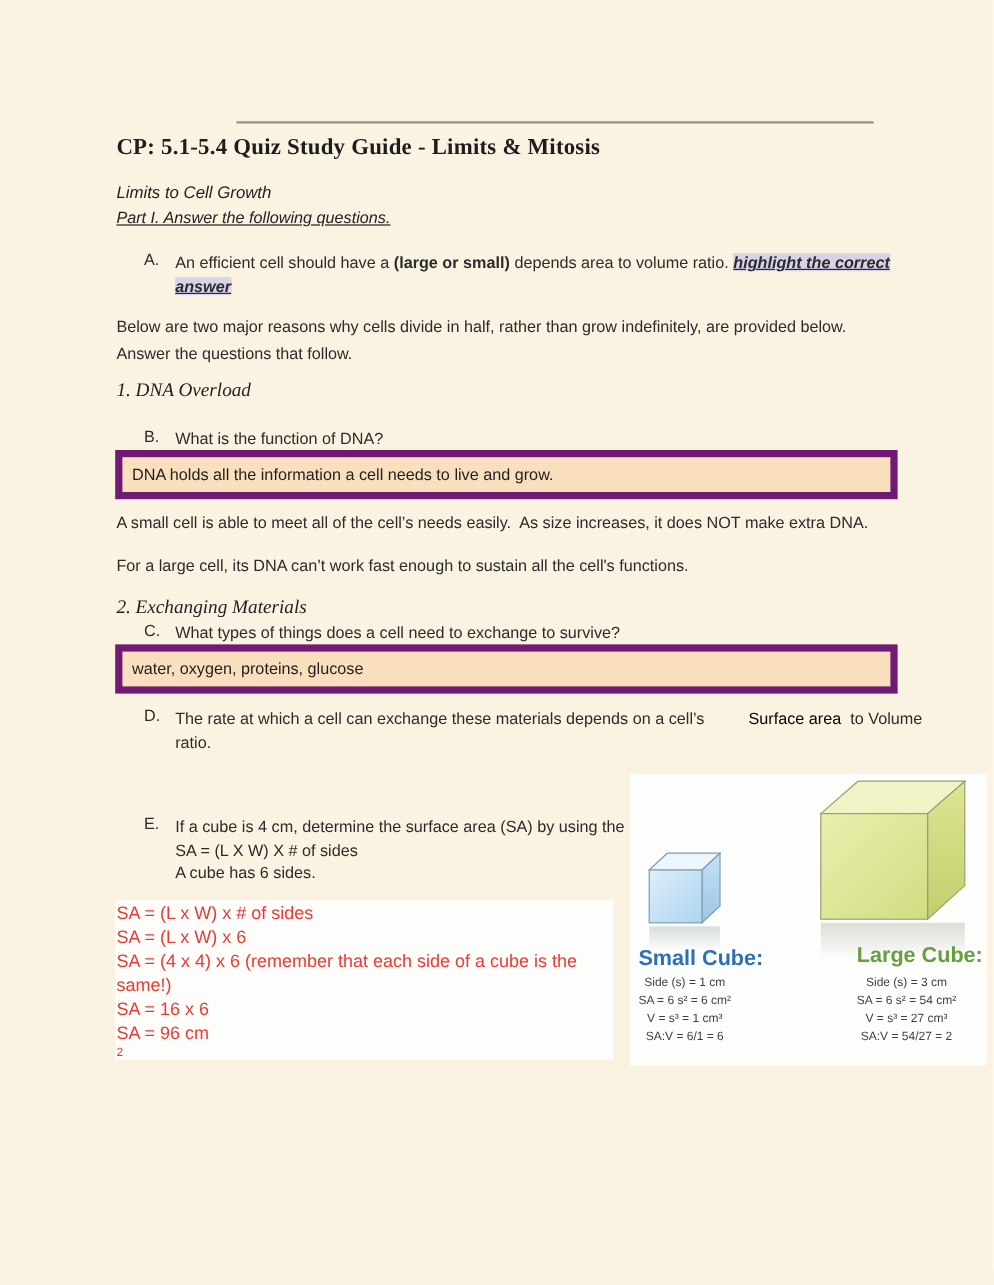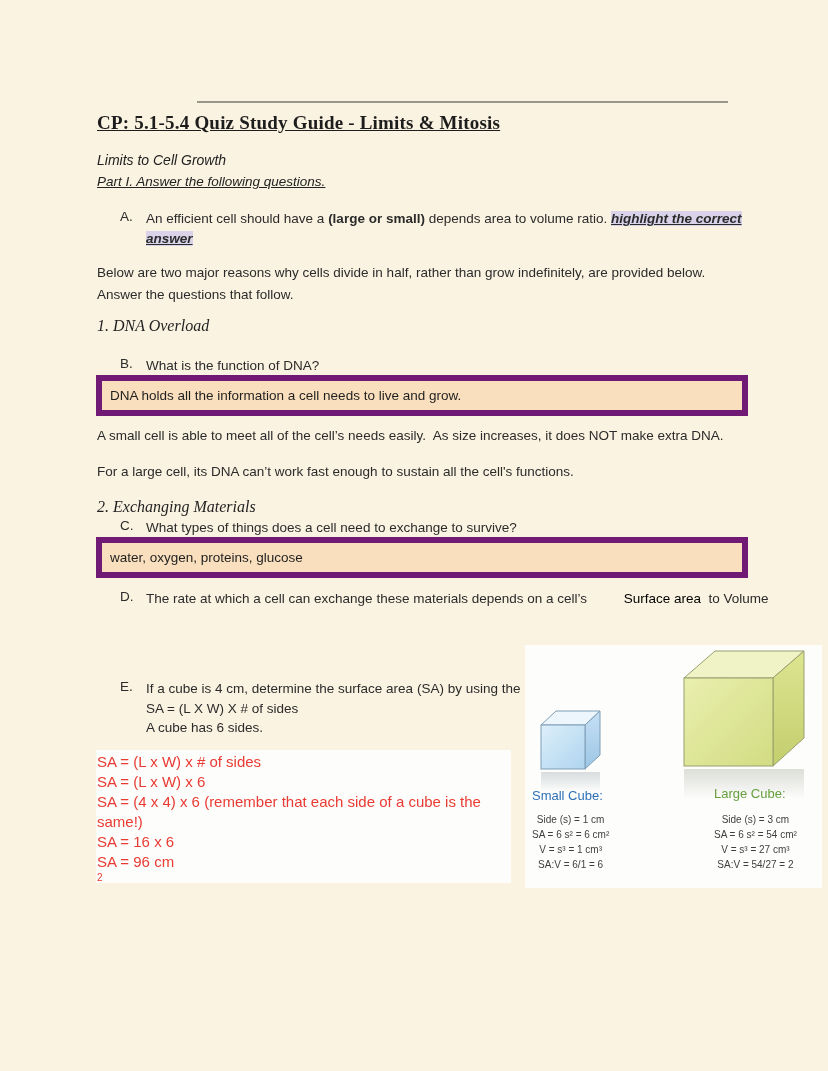--- a/index.html
+++ b/index.html
@@ -11,21 +11,20 @@
     color: #2b2b2b;
     overflow: hidden;
   }
   .abs { position: absolute; }
   .line { white-space: pre; }
   .top-rule { height: 2px; background: #97978b; }
   .title {
     font-family: "Liberation Serif", serif;
     font-weight: bold; font-size: 19px; color: #1d1d1d;
     letter-spacing: 0.2px;
-    text-decoration: underline;
   }
   .subtitle { font-size: 14px; font-style: italic; color: #222; }
   .part-heading { font-size: 13.5px; font-style: italic; text-decoration: underline; color: #222; }
   .body-text { font-size: 13.5px; color: #2b2b2b; }
   .item { display: flex; }
   .item .qlabel { width: 26px; flex: 0 0 26px; font-size: 13.5px; }
   .item .qtext { font-size: 13.5px; line-height: 19.5px; }
   .bold { font-weight: bold; margin-top: 30px; }
   .hl {
     background: #d9d2e9;
@@ -40,21 +39,21 @@
     left: 96px; width: 632px; height: 29px;
     background: #f9dfbd;
     border: 6px solid #701a75;
     display: flex; align-items: center;
     padding-left: 8px; font-size: 13.5px; color: #1f1f1f;
   }
   .red { color: #000000; margin-left: 33px; }
   .white-panel { background: #fdfdfc; }
   .red-block { font-size: 15px; line-height: 20px; color: #e93b33; width: 412px; }
   .red-block .sup-line { font-size: 10px; line-height: 12px; }
-  .cube-label { font-size: 13px; font-weight: normal; }
+  .cube-label { font-size: 18px; font-weight: bold; }
   .cube-stats { font-size: 10px; line-height: 15px; color: #3f3f3f; text-align: center; }
   .lbl-small { color: #2e6fb7; }
   .lbl-large { color: #669f3d; }
 </style>
 </head>
 <body>
 
 <div class="page">
 
   <div class="abs top-rule" style="left:197px; top:101px; width:531px;"></div>
@@ -98,20 +97,21 @@
   </div>
 
   <div class="abs answer-box" style="top:537px;">
     <span>water, oxygen, proteins, glucose</span>
   </div>
 
   <div class="abs item" style="left:120px; top:589px;">
     <span class="qlabel">D.</span>
     <div class="qtext">
       <div class="line"><span>The rate at which a cell can exchange these materials depends on a cell’s </span><span class="red">Surface area</span><span>  to Volume</span></div>
+      <div class="line">ratio.</div>
     </div>
   </div>
 
   <div class="abs item" style="left:120px; top:679px;">
     <span class="qlabel">E.</span>
     <div class="qtext">
       <div class="line">If a cube is 4 cm, determine the surface area (SA) by using the</div>
       <div class="line">SA = (L X W) X # of sides</div>
       <div class="line">A cube has 6 sides.</div>
     </div>

